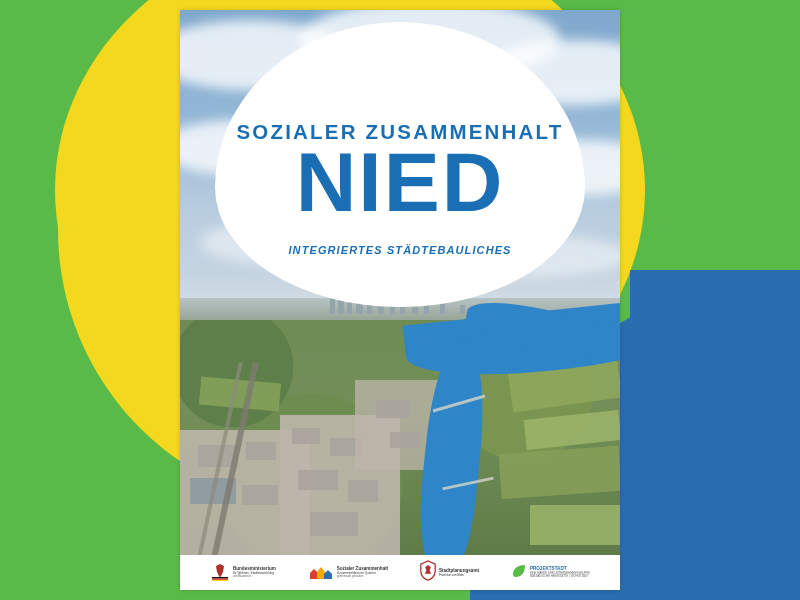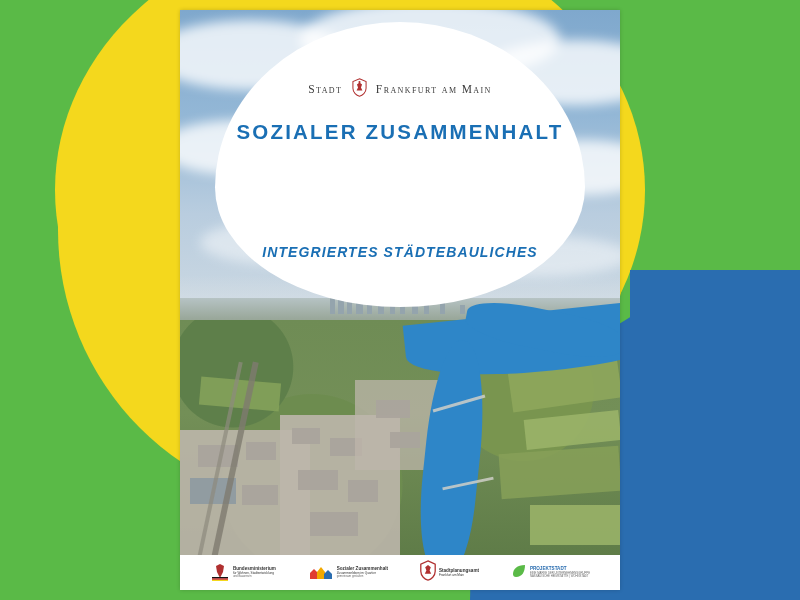--- a/index.html
+++ b/index.html
@@ -176,21 +176,21 @@
     text-align: center;
     font-size: 84px;
     font-weight: bold;
     letter-spacing: 2px;
     color: #1a6fb4;
     line-height: 1;
   }
   .subtitle {
     position: absolute; left: 0; right: 0; top: 232px;
     text-align: center;
-    font-size: 14px;
+    font-size: 11px;
     font-style: italic;
     font-weight: bold;
     letter-spacing: 1.1px;
     line-height: 1.5;
     color: #1a6fb4;
   }
 
   
   .logobar {
     position: absolute;
@@ -289,33 +289,23 @@
 
     <div class="river river-a"></div>
     <div class="river river-c"></div>
     <div class="river river-b"></div>
     <div class="bridge" style="left:252px; top:392px; width:54px; transform:rotate(-16deg);"></div>
     <div class="bridge" style="left:262px; top:472px; width:52px; transform:rotate(-12deg);"></div>
   </div>
 
   <div class="white-circle"></div>
 
-  <div class="crest-line">
-    <span>Stadt</span>
-    <span class="crest">
-      <svg viewBox="0 0 20 26" width="15" height="19">
-        <path d="M10 1 L19 5 V14 C19 20 14 24 10 25 C6 24 1 20 1 14 V5 Z" fill="#ffffff" stroke="#b03030" stroke-width="1.4"></path>
-        <path d="M10 6 L13.5 9 L12 13 L14 17 H10 H6 L8 13 L6.5 9 Z" fill="#b03030"></path>
-        <circle cx="10" cy="5.6" r="1.5" fill="#b03030"></circle>
-      </svg>
-    </span>
-    <span>Frankfurt am Main</span>
-  </div>
 
   <div class="kicker">SOZIALER ZUSAMMENHALT</div>
+  <div class="bigtitle">NIED</div>
   <div class="subtitle">
     <div>INTEGRIERTES STÄDTEBAULICHES</div>
   </div>
 
   <div class="logobar">
 
     <div class="logo">
       <span class="logo-mark">
         <svg width="20" height="20" viewBox="0 0 20 20">
           <rect x="0" y="0" width="20" height="20" fill="#ffffff"></rect>

